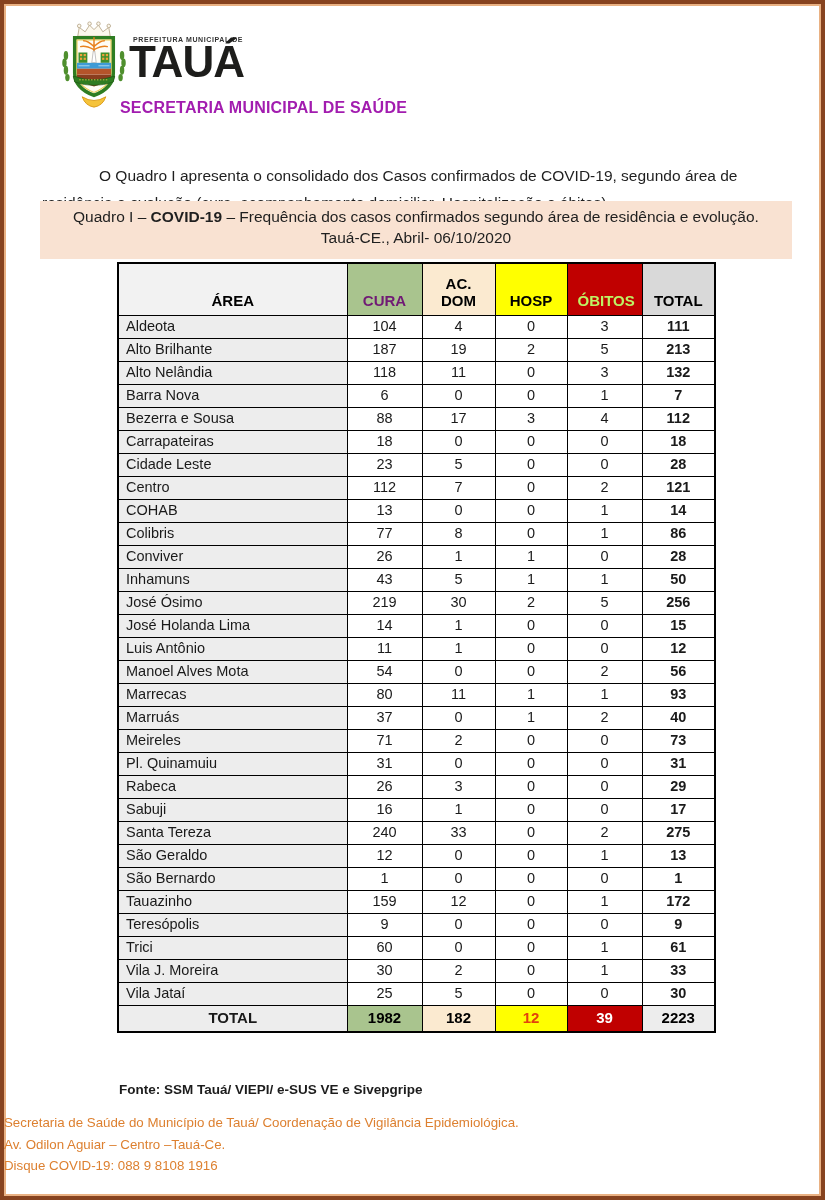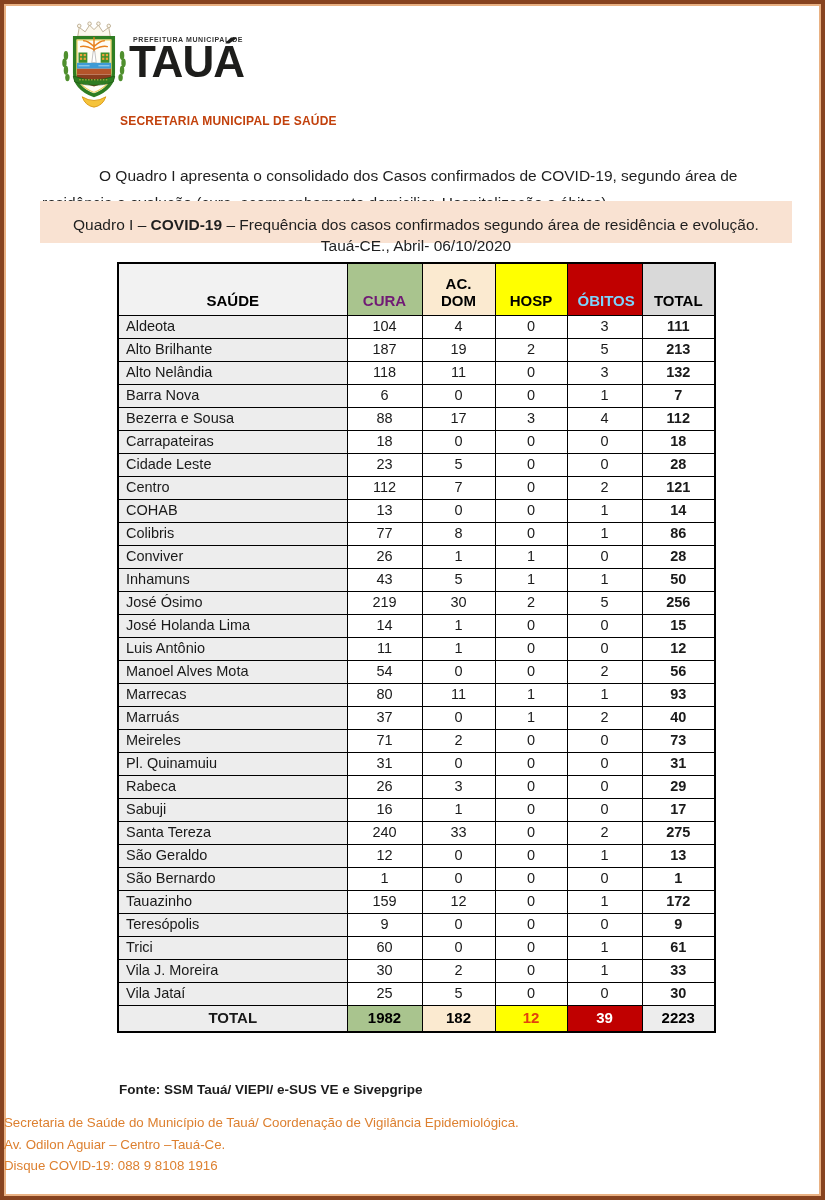--- a/index.html
+++ b/index.html
@@ -20,34 +20,34 @@
   .brand-small{
     position:absolute;left:129px;top:32px;
     font-size:7px;font-weight:bold;letter-spacing:.6px;color:#333;
   }
   .brand-name{
     position:absolute;left:125px;top:33px;
     font-size:44px;font-weight:800;letter-spacing:-1px;color:#1d1d1b;
     font-stretch:condensed;
   }
   .brand-sub{
-    position:absolute;left:116px;top:110px;
-    font-size:12px;font-weight:bold;color:#c2410c;letter-spacing:.2px;
+    position:absolute;left:116px;top:95px;
+    font-size:16px;font-weight:bold;color:#a21caf;letter-spacing:.2px;
   }
   
   .intro{
     position:absolute;left:38px;top:142px;width:700px;
     font-size:15.5px;line-height:27px;text-indent:57px;color:#1f1f1f;
   }
   
   .quadro{
-    position:absolute;left:36px;top:197px;width:752px;height:42px;
+    position:absolute;left:36px;top:197px;width:752px;height:58px;
     background:#f9e2d2;
     text-align:center;font-size:15.5px;line-height:21px;
-    padding-top:13px;box-sizing:border-box;color:#1f1f1f;
+    padding-top:5px;box-sizing:border-box;color:#1f1f1f;
   }
   .quadro b{font-weight:bold;}
   
   .tablewrap{position:absolute;left:113px;top:258px;}
   table.area-table{
     border-collapse:collapse;table-layout:fixed;width:597px;
     border:2px solid #000;
   }
   .area-table th,.area-table td{border:1px solid #000;box-sizing:border-box;}
   .area-table th{
@@ -155,26 +155,26 @@
       <colgroup>
         <col style="width:229px">
           <col style="width:75px">
           <col style="width:73px">
         <col style="width:72px">
           <col style="width:75px">
           <col style="width:73px">
       </colgroup>
       <thead>
         <tr>
-            <th style="background: rgb(242, 242, 242); color: rgb(0, 0, 0);">SAÚDE</th>
+            <th style="background: rgb(242, 242, 242); color: rgb(0, 0, 0);">ÁREA</th>
             <th style="background: rgb(169, 196, 142); color: #701a75;">CURA</th>
             <th style="background: rgb(251, 234, 208); color: rgb(0, 0, 0);">AC.
 DOM</th>
             <th style="background: rgb(255, 255, 0); color: #000000;">HOSP</th>
-            <th style="background: rgb(192, 0, 0); color: #7dd3fc;">ÓBITOS</th>
+            <th style="background: rgb(192, 0, 0); color: #bef264;">ÓBITOS</th>
             <th style="background: rgb(217, 217, 217); color: rgb(0, 0, 0);">TOTAL</th>
           </tr>
       </thead>
       <tbody>
           <tr>
             <td class="c0">Aldeota</td>
             <td class="c1">104</td>
             <td class="c2">4</td>
             <td class="c3">0</td>
             <td class="c4">3</td>

